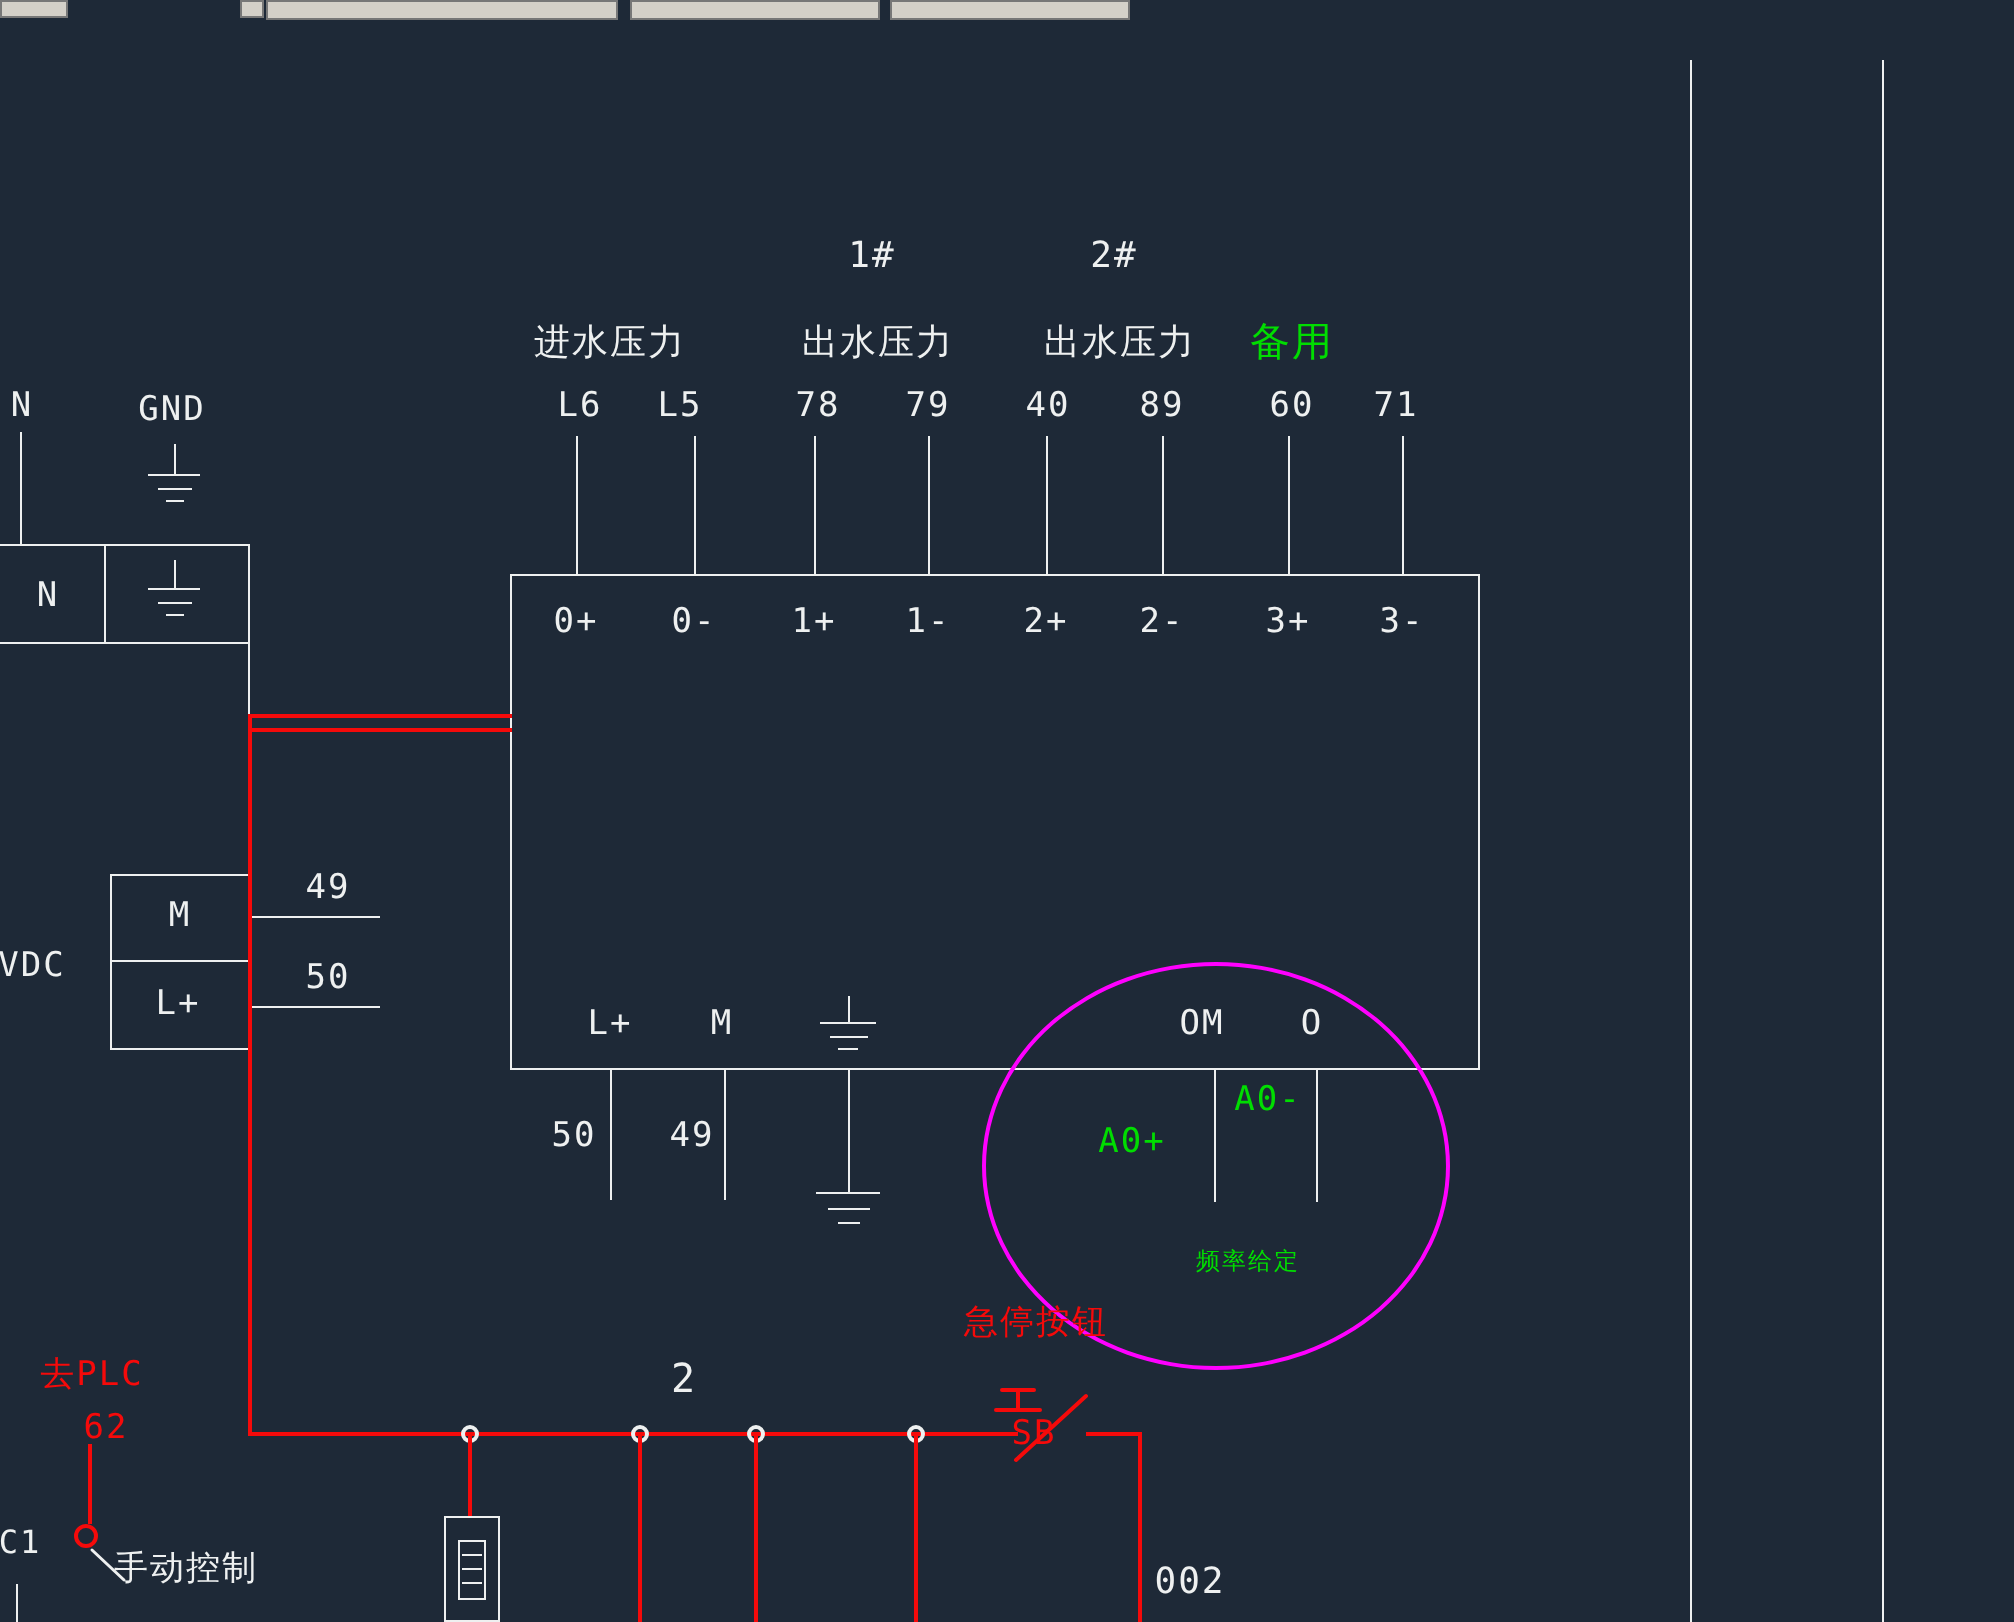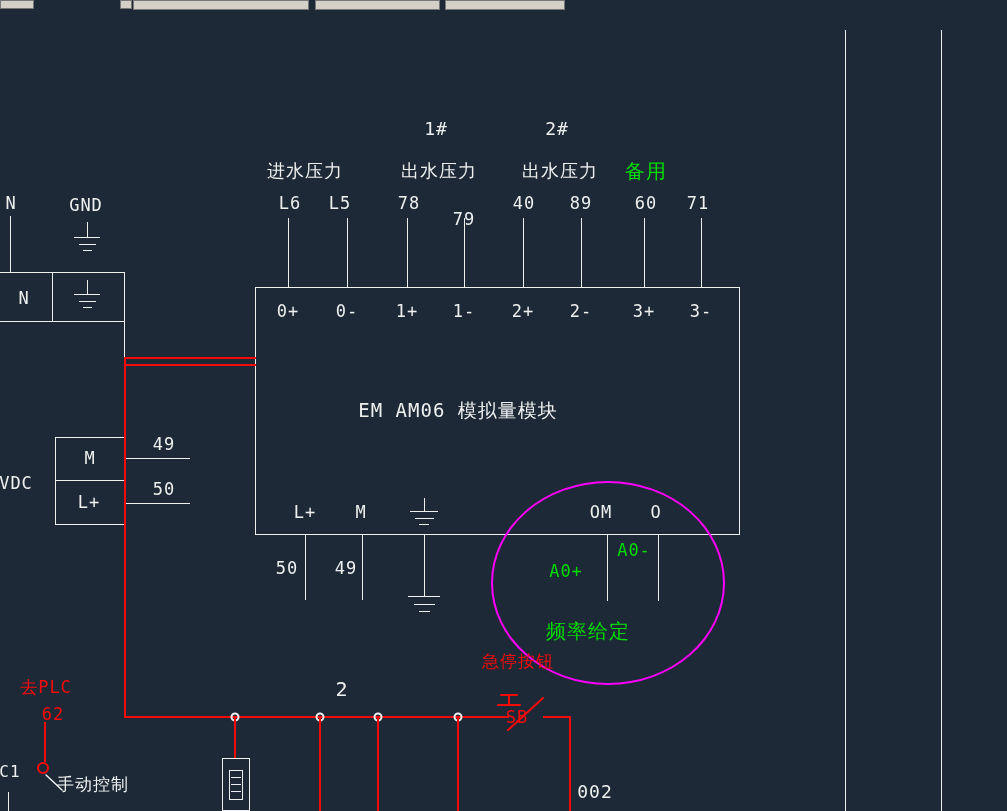--- a/index.html
+++ b/index.html
@@ -41,37 +41,36 @@
   <div class="t" style="left:436px;top:128px;font-size:18px">1#</div>
   <div class="t" style="left:557px;top:128px;font-size:18px">2#</div>
   <div class="t" style="left:305px;top:171px;font-size:18px">进水压力</div>
   <div class="t" style="left:439px;top:171px;font-size:18px">出水压力</div>
   <div class="t" style="left:560px;top:171px;font-size:18px">出水压力</div>
   <div class="t green" style="left:646px;top:171px;font-size:20px">备用</div>
 
   <div class="t" style="left:290px;top:203px">L6</div>
   <div class="t" style="left:340px;top:203px">L5</div>
   <div class="t" style="left:409px;top:203px">78</div>
-  <div class="t" style="left:464px;top:219px">79</div>
+  <div class="t" style="left:464px;top:203px">79</div>
   <div class="t" style="left:524px;top:203px">40</div>
   <div class="t" style="left:581px;top:203px">89</div>
   <div class="t" style="left:646px;top:203px">60</div>
   <div class="t" style="left:698px;top:203px">71</div>
 
   <div class="vl" style="left:288px;top:218px;height:69px"></div>
   <div class="vl" style="left:347px;top:218px;height:69px"></div>
   <div class="vl" style="left:407px;top:218px;height:69px"></div>
   <div class="vl" style="left:464px;top:218px;height:69px"></div>
   <div class="vl" style="left:523px;top:218px;height:69px"></div>
   <div class="vl" style="left:581px;top:218px;height:69px"></div>
   <div class="vl" style="left:644px;top:218px;height:69px"></div>
   <div class="vl" style="left:701px;top:218px;height:69px"></div>
 
   <div class="box" style="left:255px;top:287px;width:485px;height:248px"></div>
-  <div class="t" style="left:458px;top:411px;font-size:19px">EM AM06 模拟量模块</div>
 
   <div class="t" style="left:288px;top:311px">0+</div>
   <div class="t" style="left:347px;top:311px">0-</div>
   <div class="t" style="left:407px;top:311px">1+</div>
   <div class="t" style="left:464px;top:311px">1-</div>
   <div class="t" style="left:523px;top:311px">2+</div>
   <div class="t" style="left:581px;top:311px">2-</div>
   <div class="t" style="left:644px;top:311px">3+</div>
   <div class="t" style="left:701px;top:311px">3-</div>
 
@@ -92,21 +91,21 @@
 
   <div class="vl" style="left:424px;top:535px;height:61px"></div>
   <div class="hl" style="left:408px;top:596px;width:32px"></div>
   <div class="hl" style="left:414px;top:604px;width:21px"></div>
   <div class="hl" style="left:419px;top:611px;width:11px"></div>
 
   <div class="vl" style="left:607px;top:535px;height:66px"></div>
   <div class="vl" style="left:658px;top:535px;height:66px"></div>
   <div class="t green" style="left:566px;top:571px">A0+</div>
   <div class="t green" style="left:634px;top:550px">A0-</div>
-  <div class="t green" style="left:588px;top:631px;font-size:20px">频率给定</div>
+  <div class="t green" style="left:624px;top:631px;font-size:12px">频率给定</div>
 
   <div class="ellipse" style="left:491px;top:481px;width:234px;height:204px"></div>
 
   <div class="t" style="left:11px;top:203px">N</div>
   <div class="vl" style="left:10px;top:216px;height:56px"></div>
   <div class="t" style="left:86px;top:205px">GND</div>
 
   <div class="vl" style="left:87px;top:222px;height:15px"></div>
   <div class="hl" style="left:74px;top:237px;width:26px"></div>
   <div class="hl" style="left:79px;top:244px;width:17px"></div>

